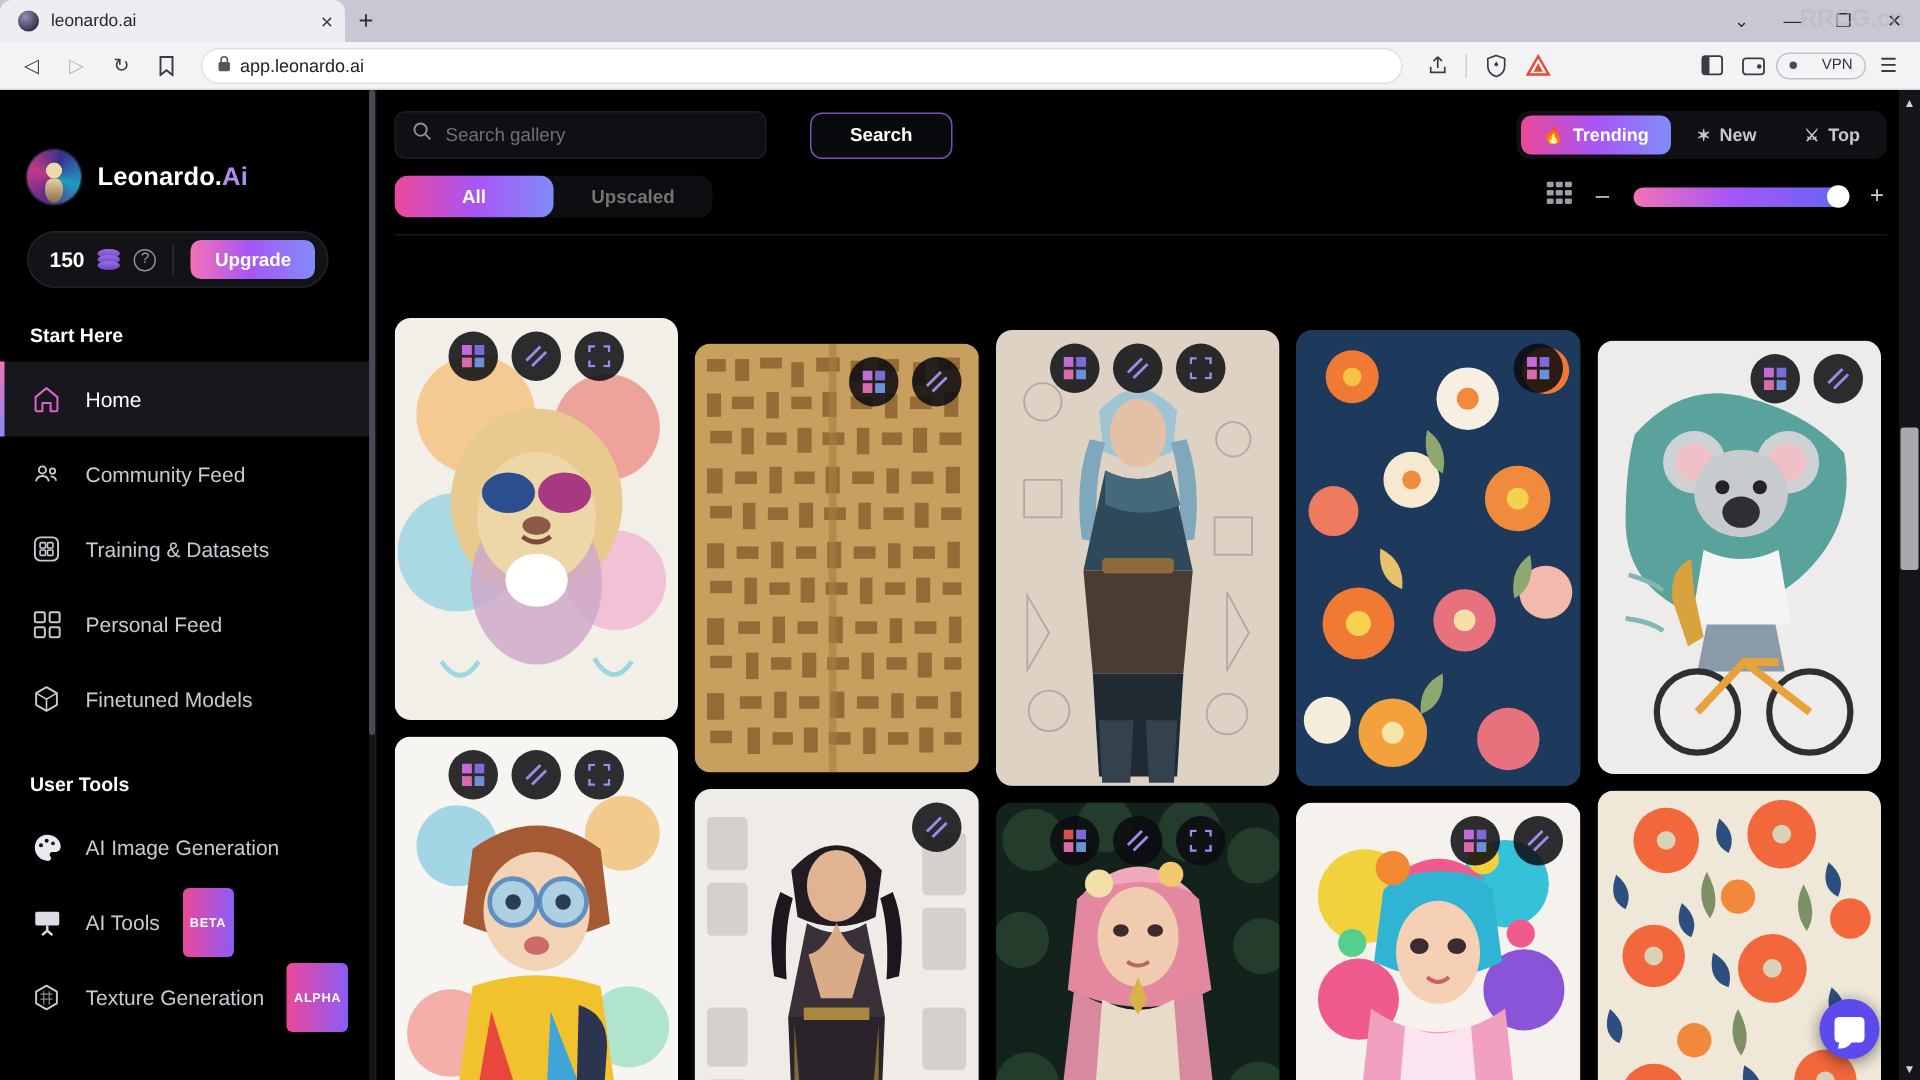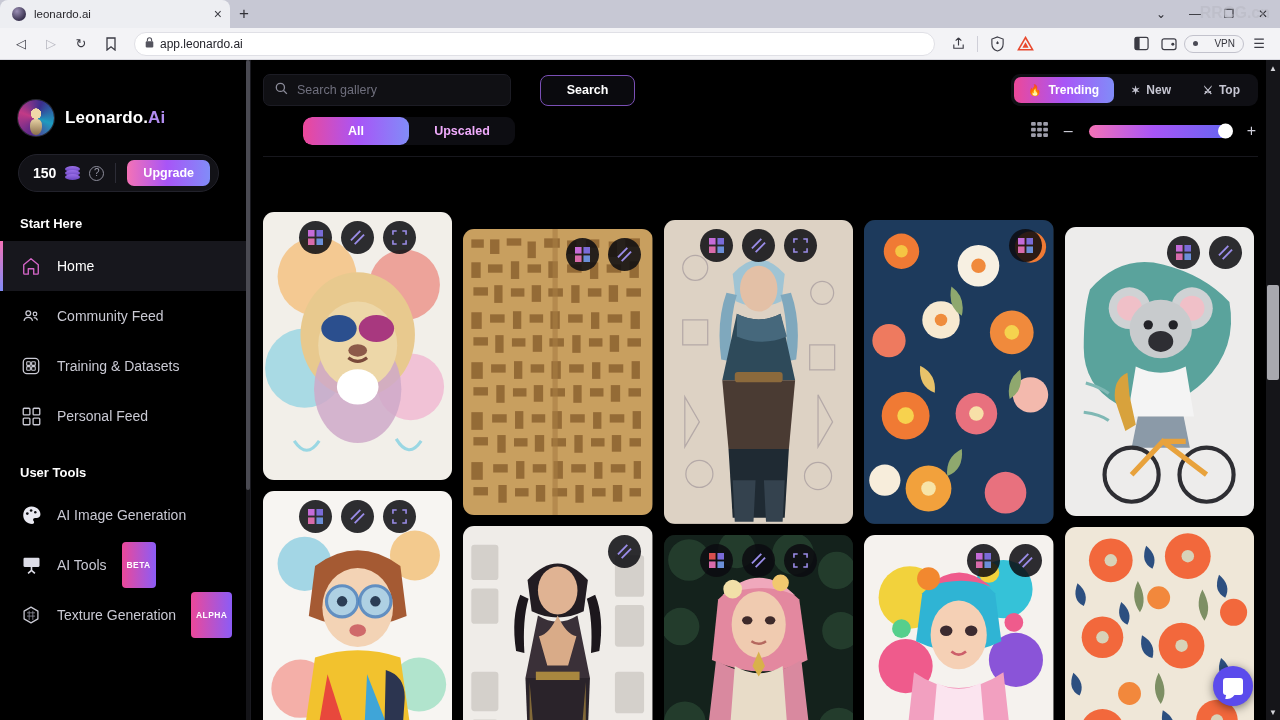--- a/index.html
+++ b/index.html
@@ -185,25 +185,25 @@
     font-family:"Liberation Sans", sans-serif;
   }
   .seg-btn.active {
     background:linear-gradient(90deg,#ec4899 0%, #a855f7 50%, #818cf8 100%);
     color:#fff;
   }
   .seg-btn .g { font-size:11px; }
 
   .toolbar-row2 { display:flex; align-items:center; margin-top:11px; }
   .tabs-pair {
-    display:flex; background:#0d0d12; border-radius:9px; padding:0; overflow:hidden;margin-left:40px;
+    display:flex; background:#0d0d12; border-radius:9px; padding:0; overflow:hidden;
   }
   .tab-pill {
     width:106px; height:28px; border:0; cursor:pointer; font-size:12.5px; font-weight:600;
-    color:#f0abfc; background:transparent;
+    color:#737373; background:transparent;
     font-family:"Liberation Sans", sans-serif;
   }
   .tab-pill.active {
     background:linear-gradient(90deg,#ec4899 0%, #a855f7 52%, #818cf8 100%);
     color:#fff; border-radius:9px;
   }
   .zoom-ctrls { margin-left:auto; display:flex; align-items:center; gap:14px; }
   .grid-ico { cursor:pointer; }
   .zbtn {
     background:transparent; border:0; color:#cfcfda; font-size:16px; cursor:pointer;
@@ -422,20 +422,29 @@
           <svg width="19" height="19" viewBox="0 0 20 20">
               <rect x="1.3" y="1.3" width="7" height="7" rx="1" fill="none" stroke="#c9c9d3" stroke-width="1.4"></rect>
               <rect x="11.7" y="1.3" width="7" height="7" rx="1" fill="none" stroke="#c9c9d3" stroke-width="1.4"></rect>
               <rect x="1.3" y="11.7" width="7" height="7" rx="1" fill="none" stroke="#c9c9d3" stroke-width="1.4"></rect>
               <rect x="11.7" y="11.7" width="7" height="7" rx="1" fill="none" stroke="#c9c9d3" stroke-width="1.4"></rect>
             </svg>
         </span>
         <span>Personal Feed</span>
       </div>
 
+      <div class="nav-item">
+        <span class="nav-ico">
+          <svg width="20" height="20" viewBox="0 0 22 22">
+              <path d="M11 2.3l7.6 4.4v8.6L11 19.7 3.4 15.3V6.7z" fill="none" stroke="#c9c9d3" stroke-width="1.4" stroke-linejoin="round"></path>
+              <path d="M3.4 6.7L11 11.1l7.6-4.4M11 11.1v8.6" fill="none" stroke="#c9c9d3" stroke-width="1.2"></path>
+            </svg>
+        </span>
+        <span>Finetuned Models</span>
+      </div>
 
       <div class="nav-section-title">User Tools</div>
 
       <div class="nav-item">
         <span class="nav-ico">
           <svg width="21" height="20" viewBox="0 0 22 21">
               <path d="M11 1.6c5.2 0 9.4 3.7 9.4 8.2 0 2.6-2 3.9-4 3.9h-1.7c-1.2 0-2 .8-2 1.8 0 .5.2.9.5 1.3.3.4.5.8.5 1.3 0 1-.8 1.8-2 1.8-5.2 0-9.4-4.1-9.4-9.2S5.8 1.6 11 1.6z" fill="#e9e9f1"></path>
               <circle cx="6.6" cy="9" r="1.4" fill="#101014"></circle>
               <circle cx="10.6" cy="5.8" r="1.4" fill="#101014"></circle>
               <circle cx="15" cy="7.6" r="1.3" fill="#101014"></circle>

